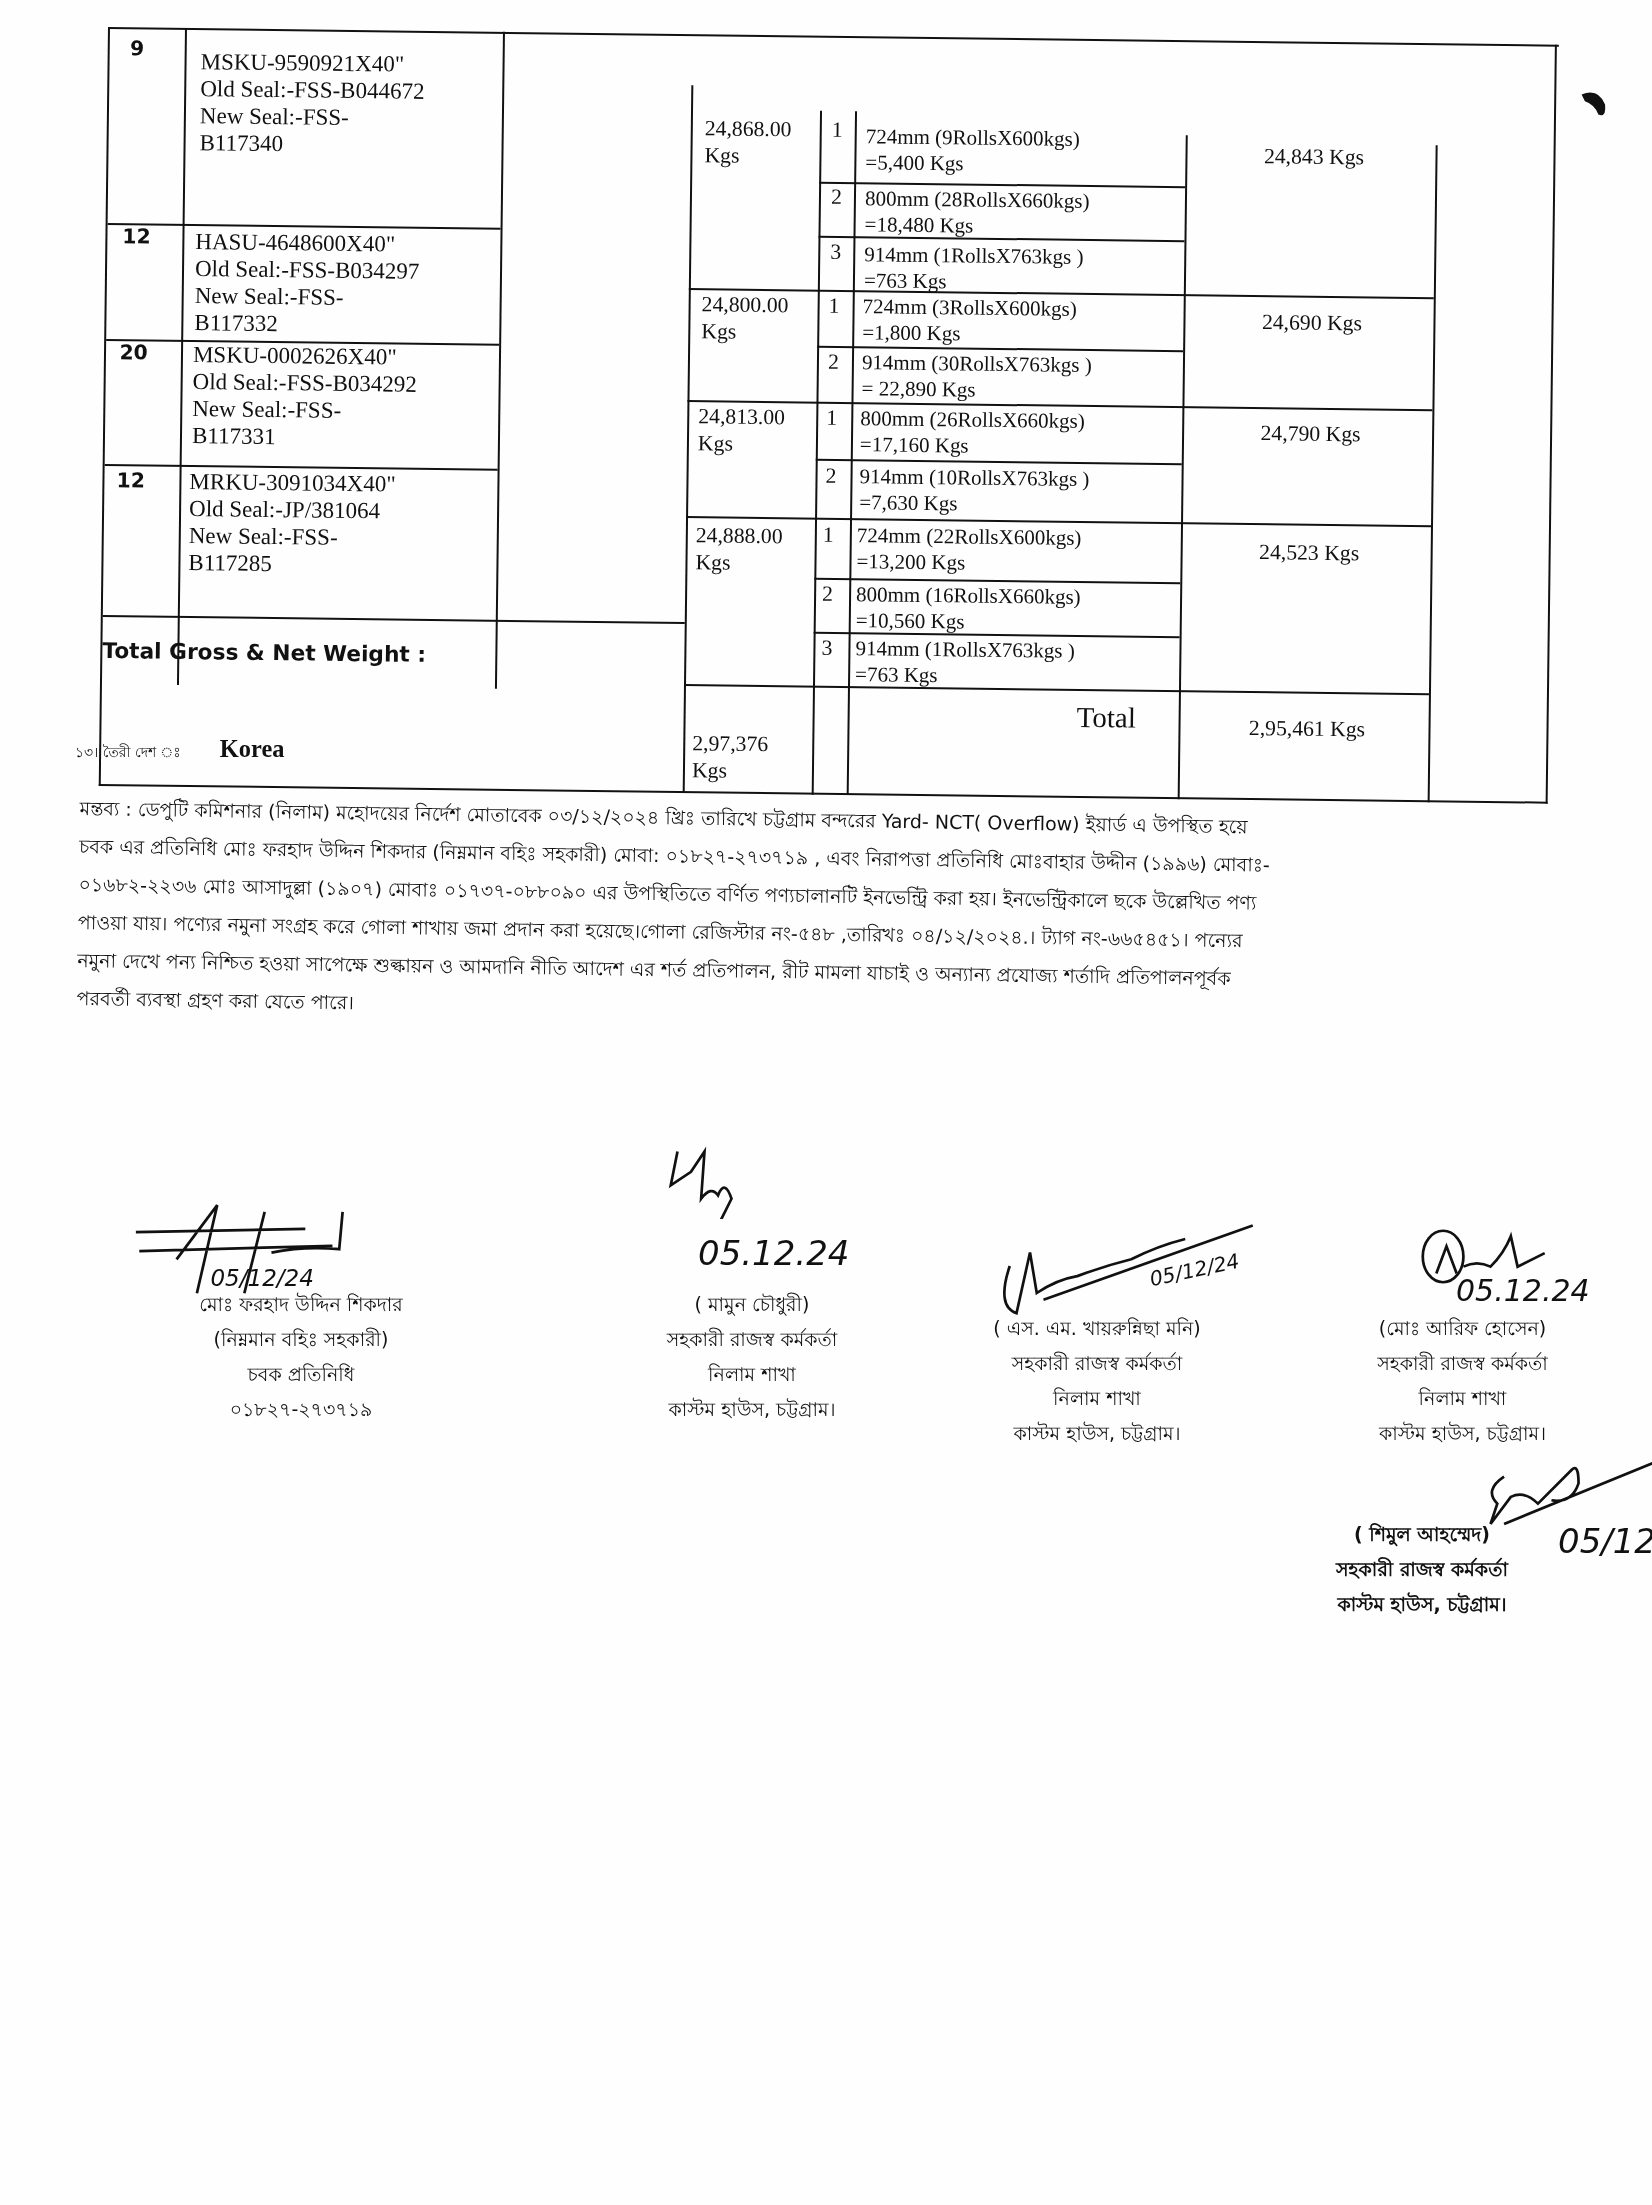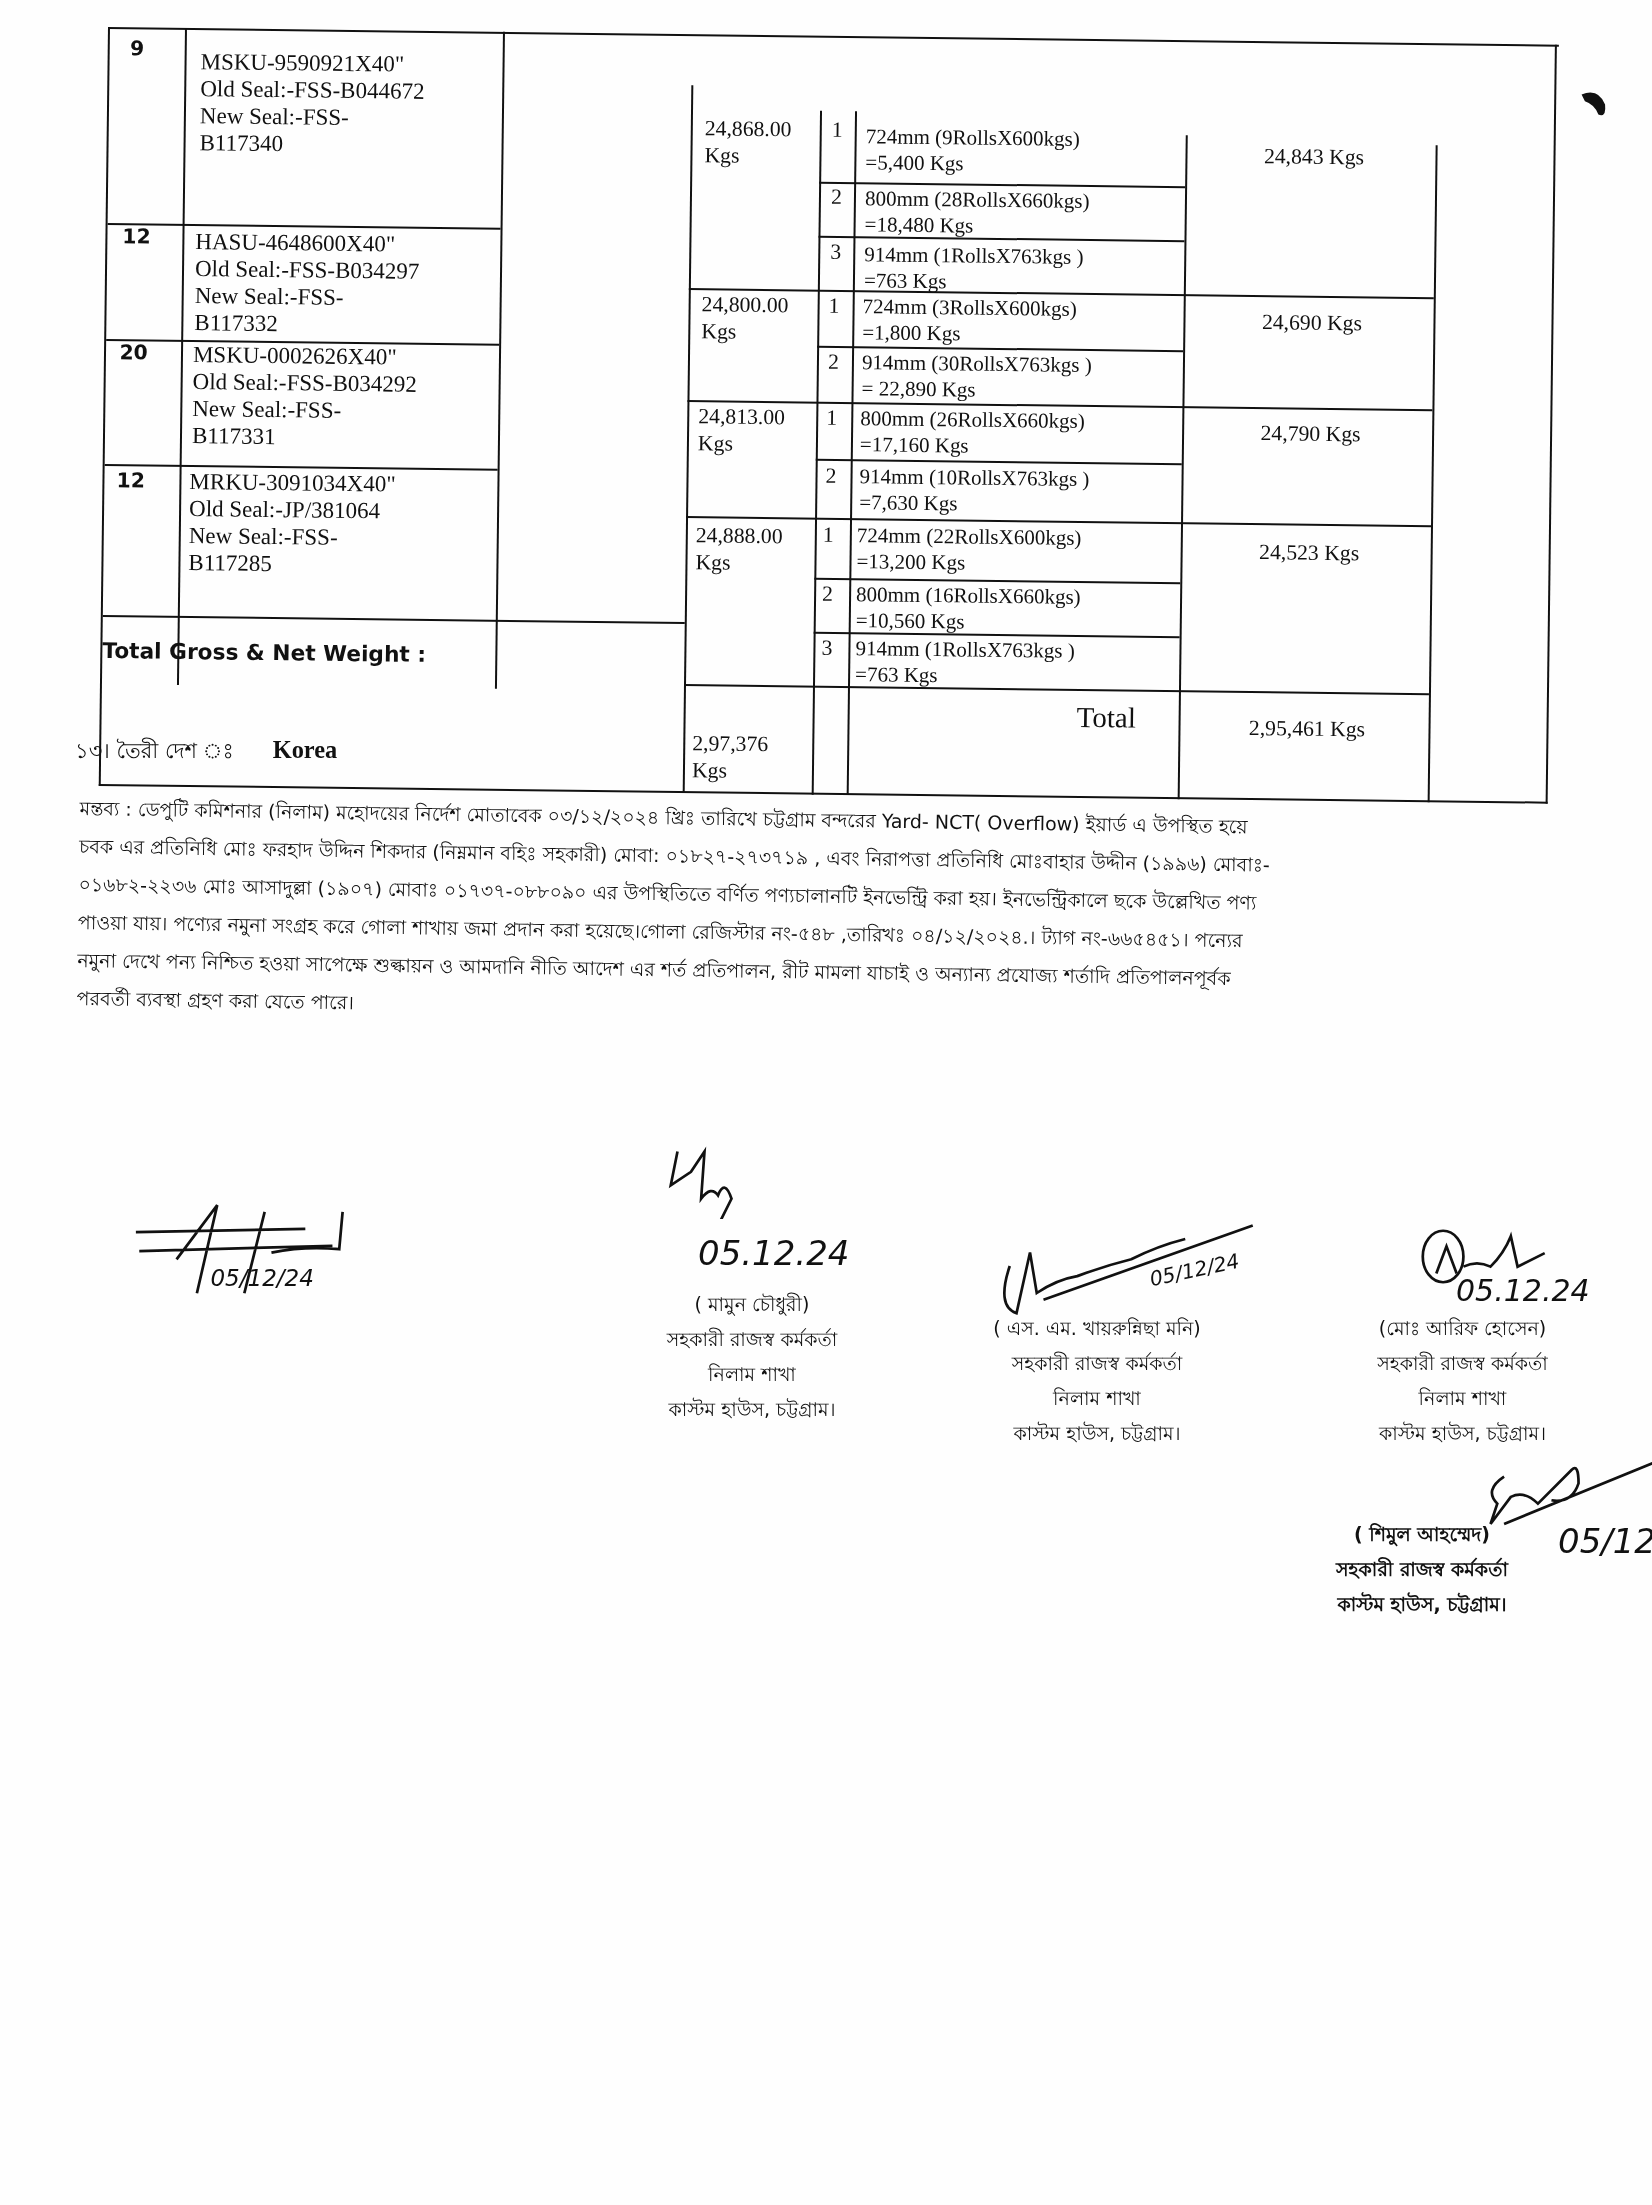--- a/index.html
+++ b/index.html
@@ -20,21 +20,21 @@
   .sl { font-family: "DejaVu Sans", sans-serif; font-weight: bold; font-size: 20.3px; }
   .container { font-size: 23px; line-height: 27px; }
   .gross { font-size: 21.7px; line-height: 27px; }
   .idx { font-size: 21.7px; }
   .spec { font-size: 21px; line-height: 26px; }
   .net { font-size: 21.7px; text-align: center; width: 257px; }
   .total-label { font-family: "DejaVu Sans", sans-serif; font-weight: bold; font-size: 21.7px; }
   .total-word { font-size: 29px; }
 
   .country-row { position: absolute; left: 75px; top: 735px; font-size: 20.3px; }
-  .country-row .label { font-family: "DejaVu Sans", sans-serif; font-size: 21px; }
+  .country-row .label { font-family: "DejaVu Sans", sans-serif; font-size: 14px; }
   .country-row .value { font-weight: bold; font-size: 24.4px; margin-left: 34px; }
 
   .remarks { position: absolute; left: 80px; top: 789px; width: 1544px;
              font-family: "DejaVu Sans", sans-serif; font-size: 19px; line-height: 38px; transform: rotate(0.9deg); transform-origin: left top; }
   .remarks p { white-space: nowrap; }
 
   .sig-block { position: absolute; text-align: center; font-family: "DejaVu Sans", sans-serif; font-size: 19px; line-height: 35px; }
   .sig-scribble { position: absolute; }
   .hand { font-family: "DejaVu Sans", sans-serif; font-style: italic; color: #111; }
 </style>
@@ -155,20 +155,26 @@
     <p>০১৬৮২-২২৩৬ মোঃ আসাদুল্লা (১৯০৭) মোবাঃ ০১৭৩৭-০৮৮০৯০ এর উপস্থিতিতে বর্ণিত পণ্যচালানটি ইনভেন্ট্রি করা হয়। ইনভেন্ট্রিকালে ছকে উল্লেখিত পণ্য</p>
     <p>পাওয়া যায়। পণ্যের নমুনা সংগ্রহ করে গোলা শাখায় জমা প্রদান করা হয়েছে।গোলা রেজিস্টার নং-৫৪৮ ,তারিখঃ ০৪/১২/২০২৪.। ট্যাগ নং-৬৬৫৪৫১। পন্যের</p>
     <p>নমুনা দেখে পন্য নিশ্চিত হওয়া সাপেক্ষে শুল্কায়ন ও আমদানি নীতি আদেশ এর শর্ত প্রতিপালন, রীট মামলা যাচাই ও অন্যান্য প্রযোজ্য শর্তাদি প্রতিপালনপূর্বক</p>
     <p>পরবর্তী ব্যবস্থা গ্রহণ করা যেতে পারে।</p>
   </div>
 
   <svg class="sig-scribble" style="left:129px;top:1178px;" width="312" height="122" viewBox="0 0 460 180">
     <path d="M10 80 L260 75 M15 108 L300 100 M70 120 L130 40 L100 170 M200 50 L170 170 M210 110 Q260 100 310 105 L315 50" stroke="#111" stroke-width="4" fill="none"></path>
     <text x="120" y="160" font-size="34" font-style="italic" font-family="DejaVu Sans, sans-serif" fill="#111">05/12/24</text>
   </svg>
+  <div class="sig-block" style="left:142px;top:1287px;width:318px;">
+    <div>মোঃ ফরহাদ উদ্দিন শিকদার</div>
+    <div>(নিম্নমান বহিঃ সহকারী)</div>
+    <div>চবক প্রতিনিধি</div>
+    <div>০১৮২৭-২৭৩৭১৯</div>
+  </div>
 
   <svg class="sig-scribble" style="left:650px;top:1138px;" width="217" height="81" viewBox="0 0 320 120">
     <path d="M40 20 L30 70 L60 50 L80 20 L75 90 Q90 70 100 85 Q110 60 120 90 L100 130 L210 140" stroke="#111" stroke-width="4" fill="none"></path>
   </svg>
   <div class="hand" style="position:absolute;left:698px;top:1233px;font-size:34px;">05.12.24</div>
   <div class="sig-block" style="left:596px;top:1287px;width:312px;">
     <div>( মামুন চৌধুরী)</div>
     <div>সহকারী রাজস্ব কর্মকর্তা</div>
     <div>নিলাম শাখা</div>
     <div>কাস্টম হাউস, চট্টগ্রাম।</div>

